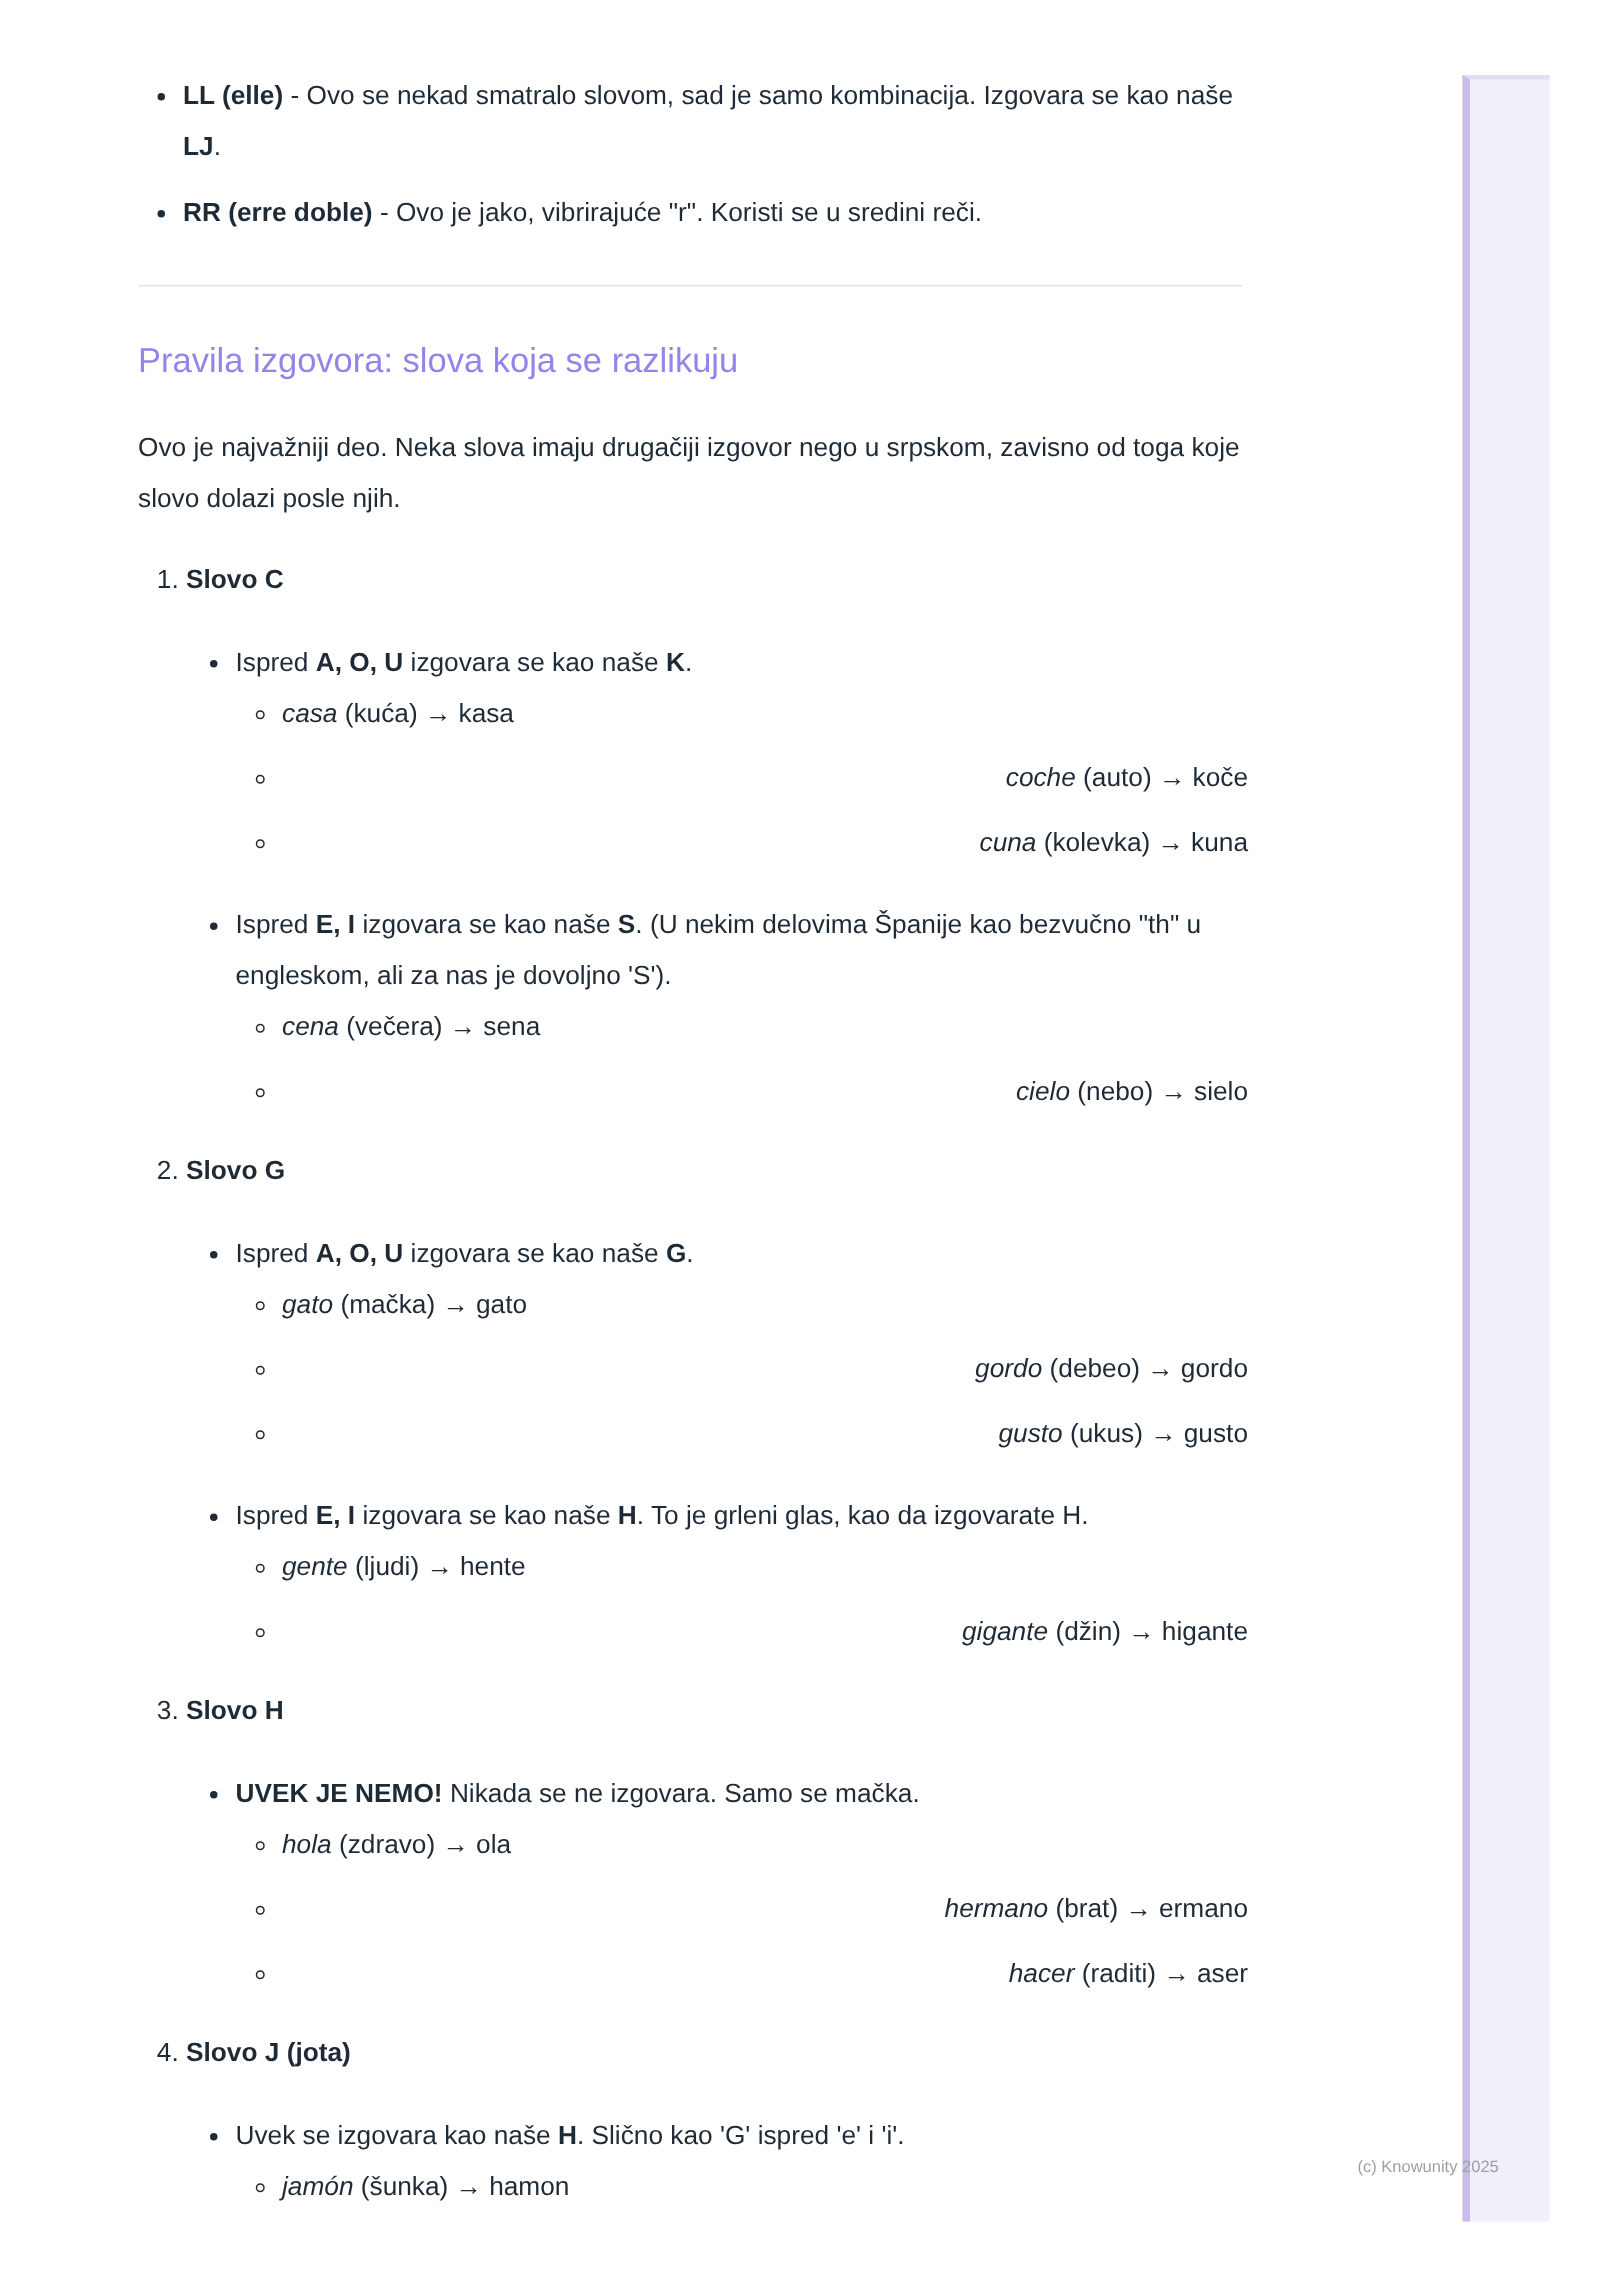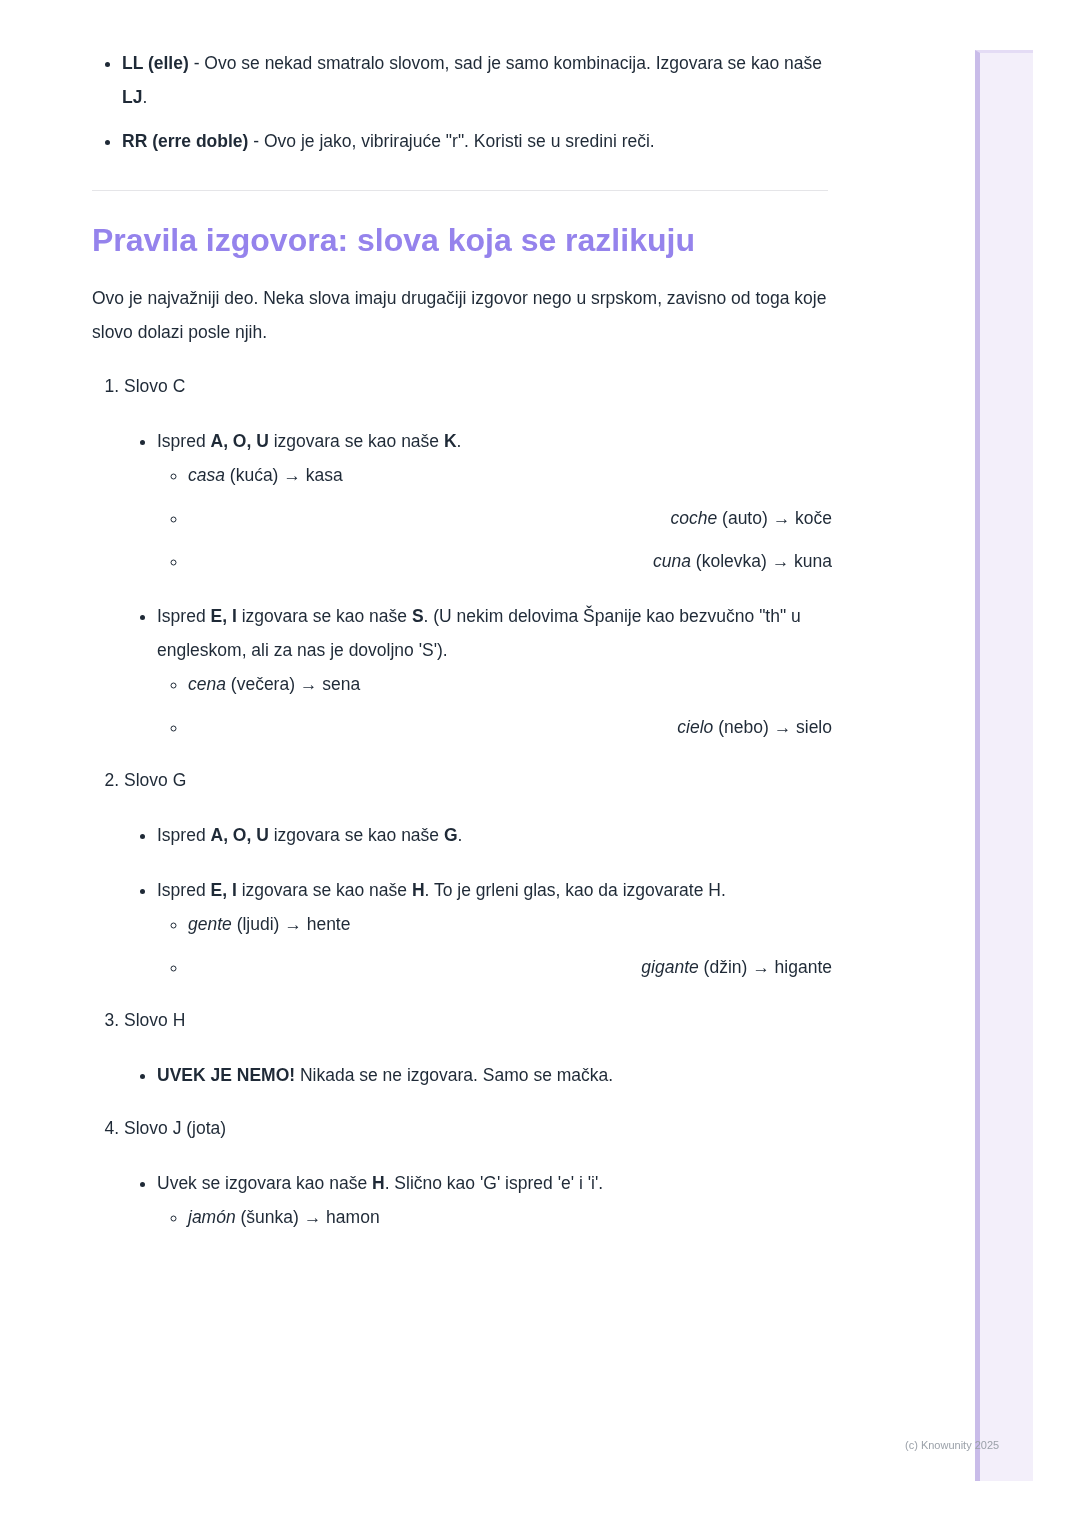--- a/index.html
+++ b/index.html
@@ -32,38 +32,38 @@
 
   hr.divider {
     border: none;
     border-top: 1px solid #e5e5e8;
     margin: 32px 0 0 0;
     width: 736px;
   }
 
   h1.heading {
     margin: 30px 0 0 0;
-    font-size: 32px;
+    font-size: 23px;
     line-height: 38px;
-    font-weight: 700;
+    font-weight: 400;
     color: var(--heading, #9583ec);
   }
 
   p.para {
     margin: 22px 0 0 0;
     width: 738px;
   }
 
   ol.rules {
     list-style: decimal;
     margin: 20px 0 0 0;
     padding-left: 32px;
   }
   ol.rules > li + li { margin-top: 19px; }
-  .sec-title { font-weight: 400; text-align: right; }
+  .sec-title { font-weight: 700; text-align: right; }
 
   ul.bullets {
     list-style: disc;
     margin: 21px 0 0 0;
     padding-left: 33px;
   }
   ul.bullets > li + li { margin-top: 21px; }
 
   ul.subs {
     list-style: circle;
@@ -115,28 +115,36 @@
               <li><span class=" i">casa</span><span class=""> (kuća) → kasa</span></li>
               <li><span class=" i">coche</span><span class=""> (auto) → koče</span></li>
               <li><span class=" i">cuna</span><span class=""> (kolevka) → kuna</span></li>
             </ul></li>
           <li><span class="">Ispred </span><span class="b">E, I</span><span class=""> izgovara se kao naše </span><span class="b">S</span><span class="">. (U nekim delovima Španije kao bezvučno "th" u engleskom, ali za nas je dovoljno 'S').</span><ul class="subs">
               <li><span class=" i">cena</span><span class=""> (večera) → sena</span></li>
               <li><span class=" i">cielo</span><span class=""> (nebo) → sielo</span></li>
             </ul></li>
         </ul></li>
       <li><span class="sec-title">Slovo G</span><ul class="bullets">
-          <li><span class="">Ispred </span><span class="b">A, O, U</span><span class=""> izgovara se kao naše </span><span class="b">G</span><span class="">.</span></li>
+          <li><span class="">Ispred </span><span class="b">A, O, U</span><span class=""> izgovara se kao naše </span><span class="b">G</span><span class="">.</span><ul class="subs">
+              <li><span class=" i">gato</span><span class=""> (mačka) → gato</span></li>
+              <li><span class=" i">gordo</span><span class=""> (debeo) → gordo</span></li>
+              <li><span class=" i">gusto</span><span class=""> (ukus) → gusto</span></li>
+            </ul></li>
           <li><span class="">Ispred </span><span class="b">E, I</span><span class=""> izgovara se kao naše </span><span class="b">H</span><span class="">. To je grleni glas, kao da izgovarate H.</span><ul class="subs">
               <li><span class=" i">gente</span><span class=""> (ljudi) → hente</span></li>
               <li><span class=" i">gigante</span><span class=""> (džin) → higante</span></li>
             </ul></li>
         </ul></li>
       <li><span class="sec-title">Slovo H</span><ul class="bullets">
-          <li><span class="b">UVEK JE NEMO!</span><span class=""> Nikada se ne izgovara. Samo se mačka.</span></li>
+          <li><span class="b">UVEK JE NEMO!</span><span class=""> Nikada se ne izgovara. Samo se mačka.</span><ul class="subs">
+              <li><span class=" i">hola</span><span class=""> (zdravo) → ola</span></li>
+              <li><span class=" i">hermano</span><span class=""> (brat) → ermano</span></li>
+              <li><span class=" i">hacer</span><span class=""> (raditi) → aser</span></li>
+            </ul></li>
         </ul></li>
       <li><span class="sec-title">Slovo J (jota)</span><ul class="bullets">
           <li><span class="">Uvek se izgovara kao naše </span><span class="b">H</span><span class="">. Slično kao 'G' ispred 'e' i 'i'.</span><ul class="subs">
               <li><span class=" i">jamón</span><span class=""> (šunka) → hamon</span></li>
             </ul></li>
         </ul></li>
     </ol>
 </div>
 
 <div class="accent-panel"></div>

